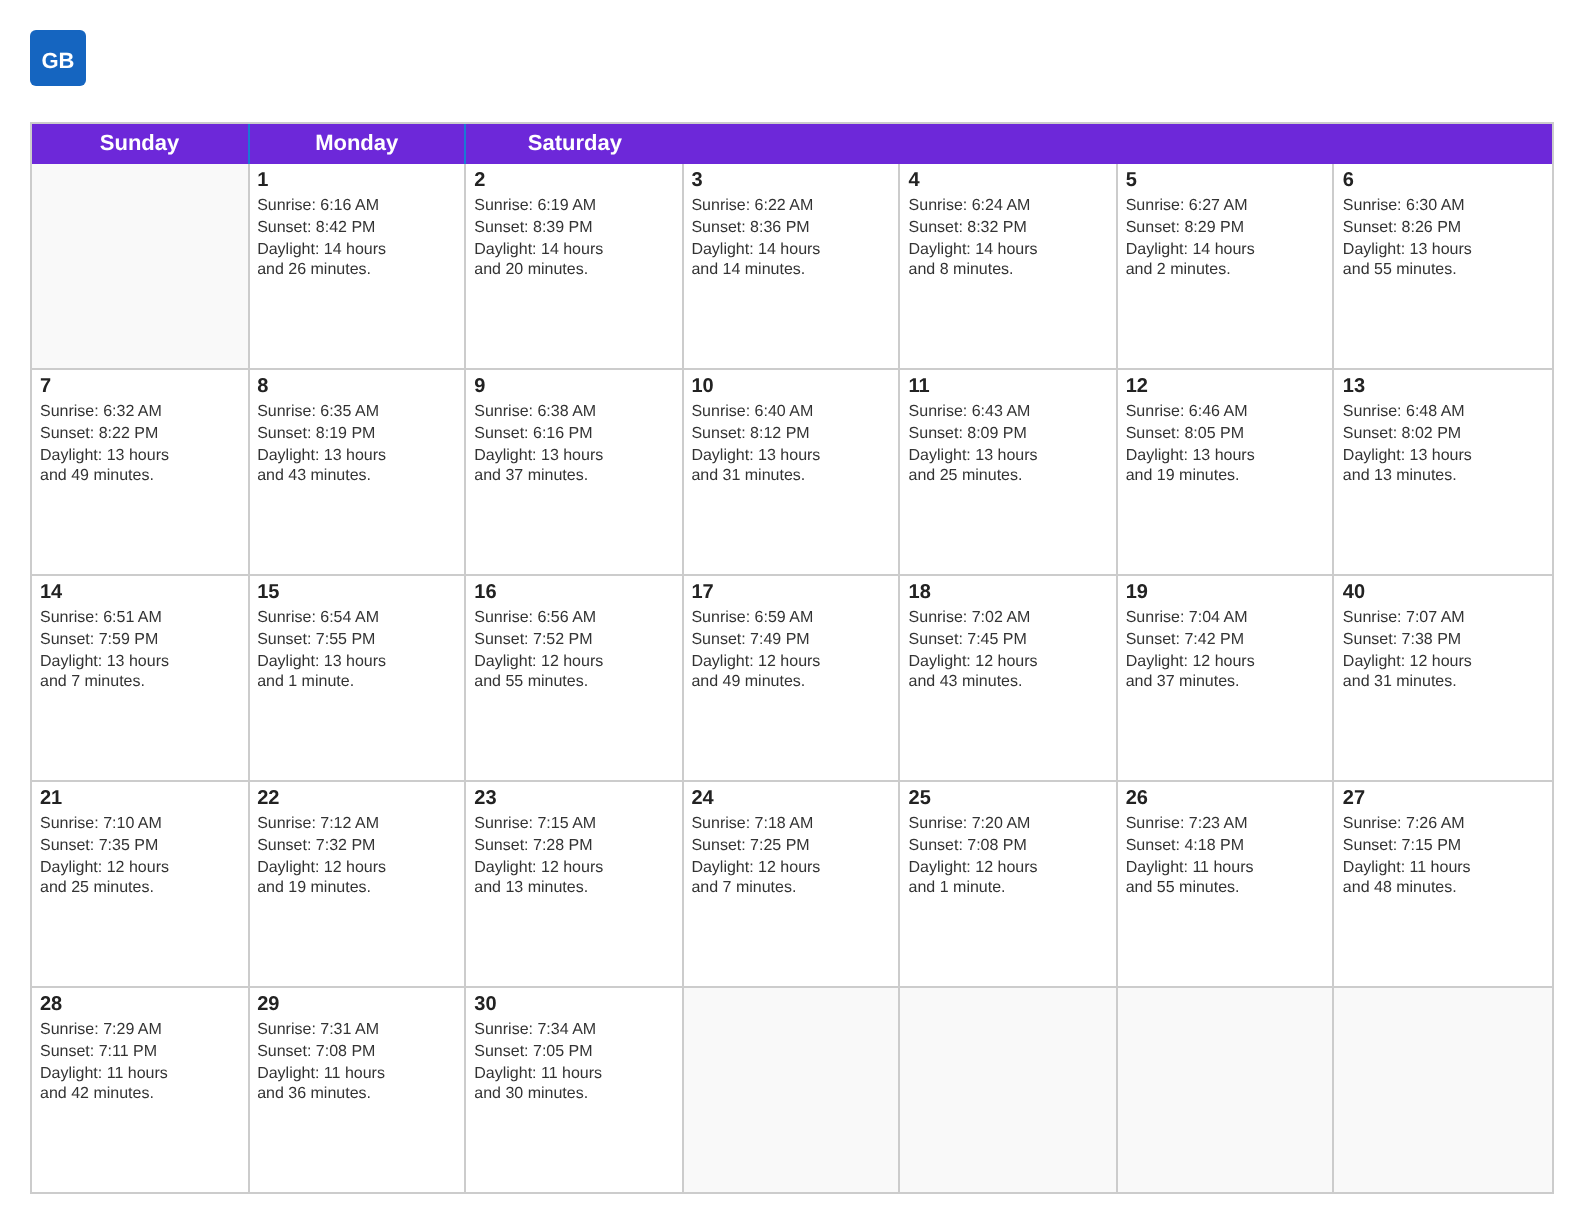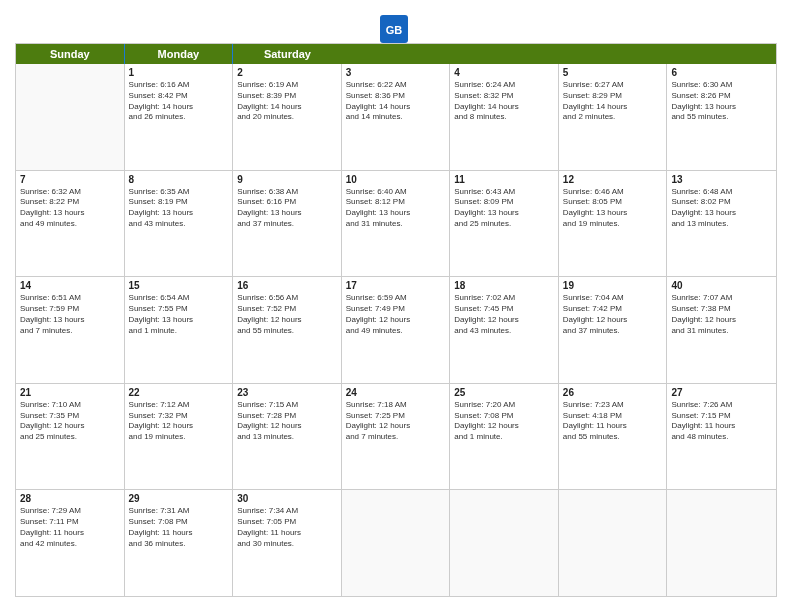--- a/index.html
+++ b/index.html
@@ -13,22 +13,22 @@
     .page {
       width: 792px;
       height: 612px;
       padding: 15px;
       display: flex;
       flex-direction: column;
     }
     .header {
       display: flex;
       align-items: flex-start;
-      justify-content: center;
-      margin-bottom: 0;
+      justify-content: flex-start;
+      margin-bottom: 18px;
     }
     .logo {
       display: flex;
       align-items: center;
       gap: 4px;
     }
     .logo-text {
       display: flex;
       flex-direction: column;
       line-height: 1.1;
@@ -62,21 +62,21 @@
     }
     .calendar {
       flex: 1;
       display: flex;
       flex-direction: column;
       border: 1px solid #ccc;
     }
     .cal-header {
       display: grid;
       grid-template-columns: repeat(7, 1fr);
-      background: #4d7c0f;
+      background: #6d28d9;
     }
     .cal-header-cell {
       color: #fff;
       font-size: 11px;
       font-weight: bold;
       text-align: center;
       padding: 4px 2px;
       border-right: 1px solid #1a7ad4;
     }
     .cal-header-cell:last-child { border-right: none; }

